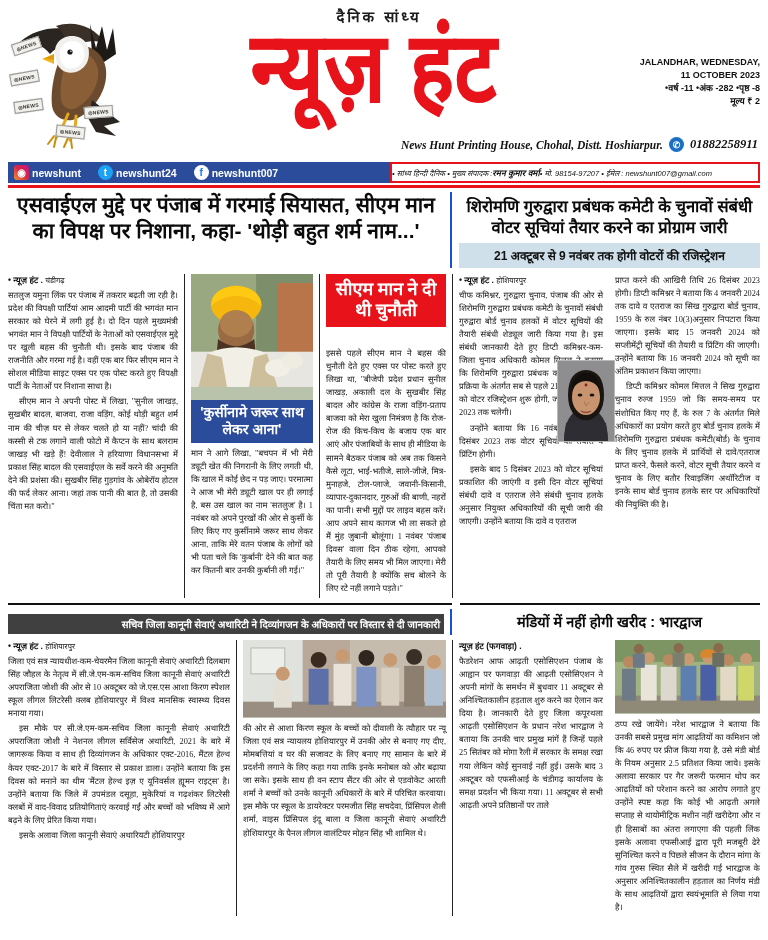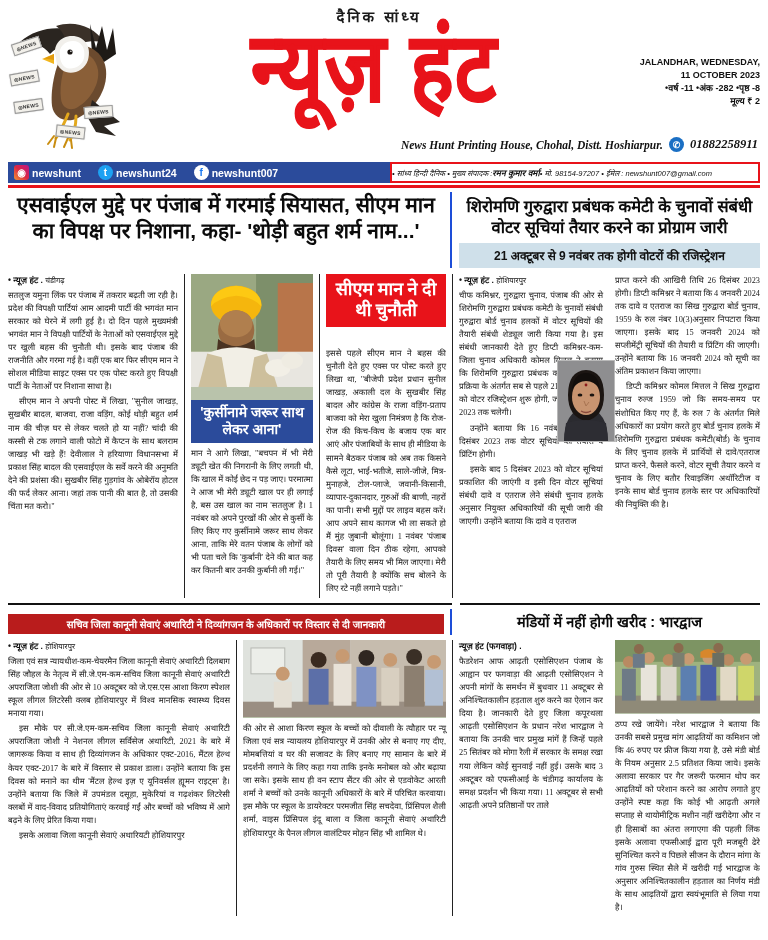--- a/index.html
+++ b/index.html
@@ -183,26 +183,26 @@
     background:#cfe0ea;
     font-family:"Liberation Sans",sans-serif;
     font-weight:bold;
     font-size:12px;
     text-align:center;
     color:#111;
     padding:4px 4px;
     margin-top:5px;
   }
   .sub-red{
-    background:#b91c1c;
+    background:#404040;
     color:#fff;
     font-family:"Liberation Sans",sans-serif;
     font-weight:bold;
     font-size:10px;
-    text-align:center;
+    text-align:right;
     padding:3px 4px;
     margin-top:5px;
   }
 
   
   .cols{display:flex;margin-top:6px;}
   .col{box-sizing:border-box;}
   .vline{border-left:1px solid #222;}
   .byline{
     font-family:"Liberation Sans",sans-serif;

